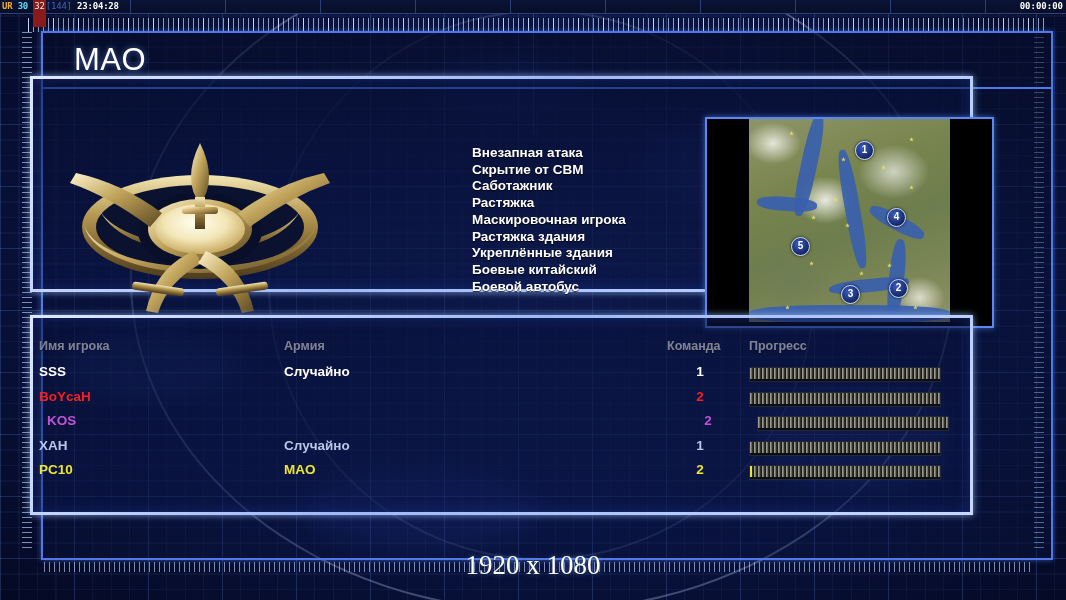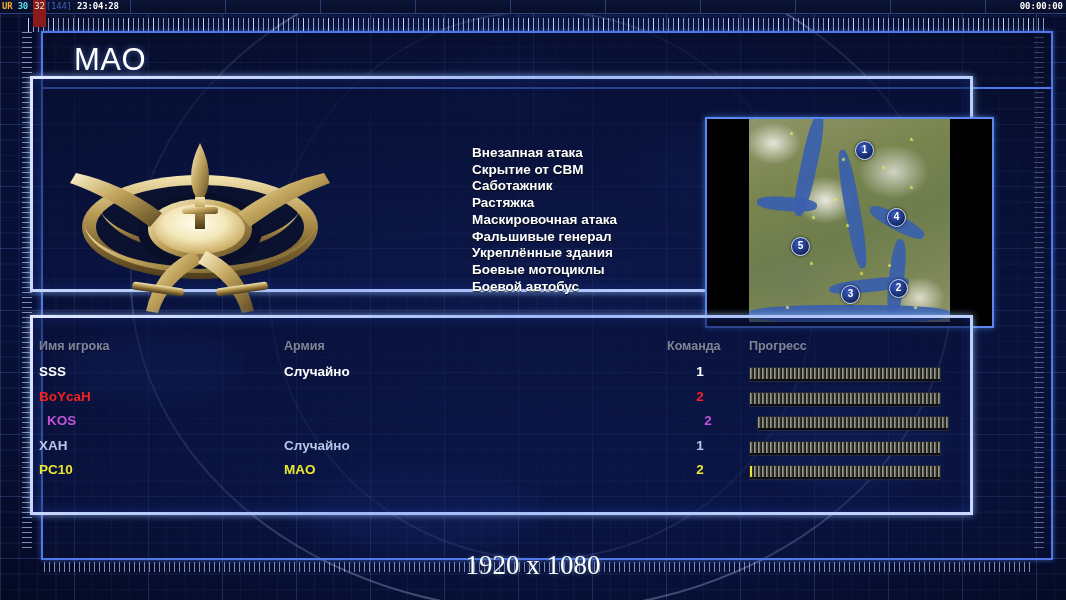--- a/index.html
+++ b/index.html
@@ -217,24 +217,24 @@
       <rect x="62" y="150" width="52" height="8" rx="3" fill="url(#gold)" transform="rotate(8 88 154)"></rect>
       <rect x="146" y="150" width="52" height="8" rx="3" fill="url(#gold)" transform="rotate(-8 172 154)"></rect>
     </svg>
   </div>
 
   <div id="features">
     <div>Внезапная атака</div>
     <div>Скрытие от СВМ</div>
     <div>Саботажник</div>
     <div>Растяжка</div>
-    <div>Маскировочная атака</div>
-    <div>Фальшивые генерал</div>
+    <div>Маскировочная игрока</div>
+    <div>Растяжка здания</div>
     <div>Укреплённые здания</div>
-    <div>Боевые мотоциклы</div>
+    <div>Боевые китайский</div>
     <div>Боевой автобус</div>
   </div>
 
   <div id="minimapwrap">
     <div id="minimap">
       <div class="river" style="left:52px;top:-6px;width:16px;height:104px;transform:rotate(12deg);"></div>
       <div class="river" style="left:96px;top:30px;width:15px;height:120px;transform:rotate(-10deg);"></div>
       <div class="river" style="left:8px;top:78px;width:60px;height:14px;transform:rotate(4deg);"></div>
       <div class="river" style="left:118px;top:96px;width:60px;height:15px;transform:rotate(28deg);"></div>
       <div class="river" style="left:140px;top:120px;width:15px;height:80px;transform:rotate(6deg);"></div>

